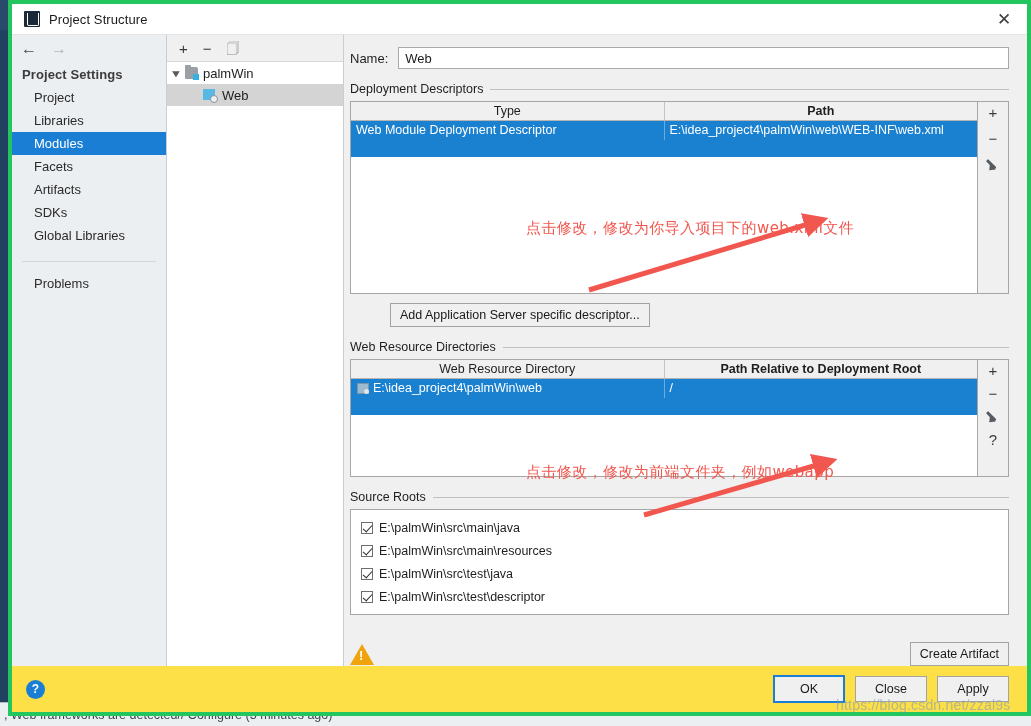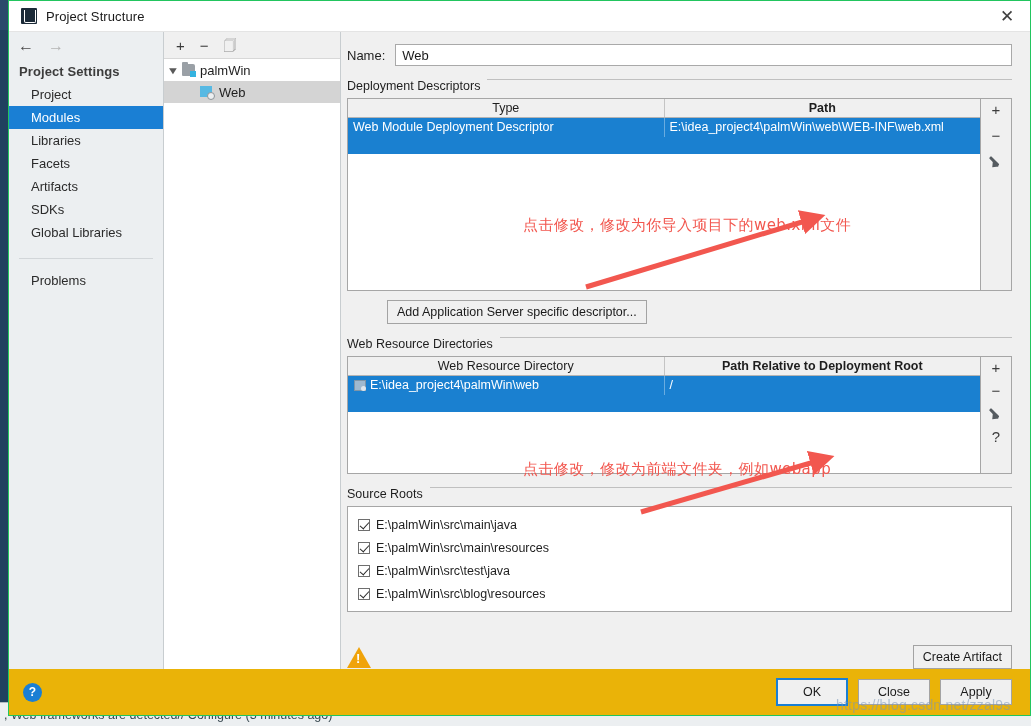--- a/index.html
+++ b/index.html
@@ -23,22 +23,22 @@
     border-top: 1px solid #b0bac0;
   }
   #bg-left-strip {
     position: absolute; left: 0; top: 30px; width: 10px; bottom: 24px;
     background: #20415f;
   }
 
   
   #dialog {
     position: absolute; left: 8px; top: 0; width: 1023px; height: 716px;
-    background: #eab308;
-    border: 1px solid #22c55e;
+    background: #fde047;
+    border: 4px solid #22c55e;
     display: flex; flex-direction: column;
   }
 
   
   #titlebar {
     height: 31px; background: #ffffff; flex: none;
     display: flex; align-items: center;
     border-bottom: 1px solid #e4e4e4;
   }
   #app-icon {
@@ -122,21 +122,21 @@
   .name-label { font-size: 13px; color: #1e1e1e; margin-right: 10px; }
   .name-input {
     flex: 1; height: 22px; background: #ffffff;
     border: 1px solid #a9a9a9; padding: 0 6px;
     font-family: "Liberation Sans", sans-serif; font-size: 13px; color: #1a1a1a;
     line-height: 20px;
   }
 
   
   .group { padding: 0 18px 0 6px; }
-  .group-title { display: flex; gap: 7px; margin: 13px 0 5px 0; }
+  .group-title { display: flex; align-items: center; gap: 7px; margin: 13px 0 5px 0; }
   .group-title .txt { font-size: 12.5px; color: #1e1e1e; white-space: nowrap; }
   .group-title .rule { flex: 1; height: 1px; background: #c0c0c0; }
 
   
   .table-wrap { display: flex; }
   .table {
     flex: 1; min-width: 0; background: #ffffff;
     border: 1px solid #a6a6a6; display: flex; flex-direction: column;
   }
   .thead { display: flex; height: 19px; background: #f0f0f0; border-bottom: 1px solid #b4b4b4; }
@@ -271,25 +271,25 @@
     <div id="nav">
       <div id="nav-arrows">
         <span class="nav-arrow">←</span>
         <span class="nav-arrow disabled">→</span>
       </div>
 
       <div class="nav-header">Project Settings</div>
       <div class="nav-item">
         <span>Project</span>
       </div>
+      <div class="nav-item">
+        <span>Libraries</span>
+      </div>
       <div class="nav-item selected">
         <span>Modules</span>
-      </div>
-      <div class="nav-item">
-        <span>Libraries</span>
       </div>
       <div class="nav-item">
         <span>Facets</span>
       </div>
       <div class="nav-item">
         <span>Artifacts</span>
       </div>
 
       <div class="nav-item">
         <span>SDKs</span>
@@ -408,21 +408,21 @@
           <div class="src-item">
             <span class="cbox checked"></span>
             <span>E:\palmWin\src\main\resources</span>
           </div>
           <div class="src-item">
             <span class="cbox checked"></span>
             <span>E:\palmWin\src\test\java</span>
           </div>
           <div class="src-item">
             <span class="cbox checked"></span>
-            <span>E:\palmWin\src\blog\resources</span>
+            <span>E:\palmWin\src\test\descriptor</span>
           </div>
         </div>
       </div>
 
       <div id="warn-bar">
         <span id="warn-tri"></span>
         <button class="btn" id="create-artifact">Create Artifact</button>
       </div>
 
       <span class="anno" style="left:182px; top:184px;">点击修改，修改为你导入项目下的web.xml文件</span>

